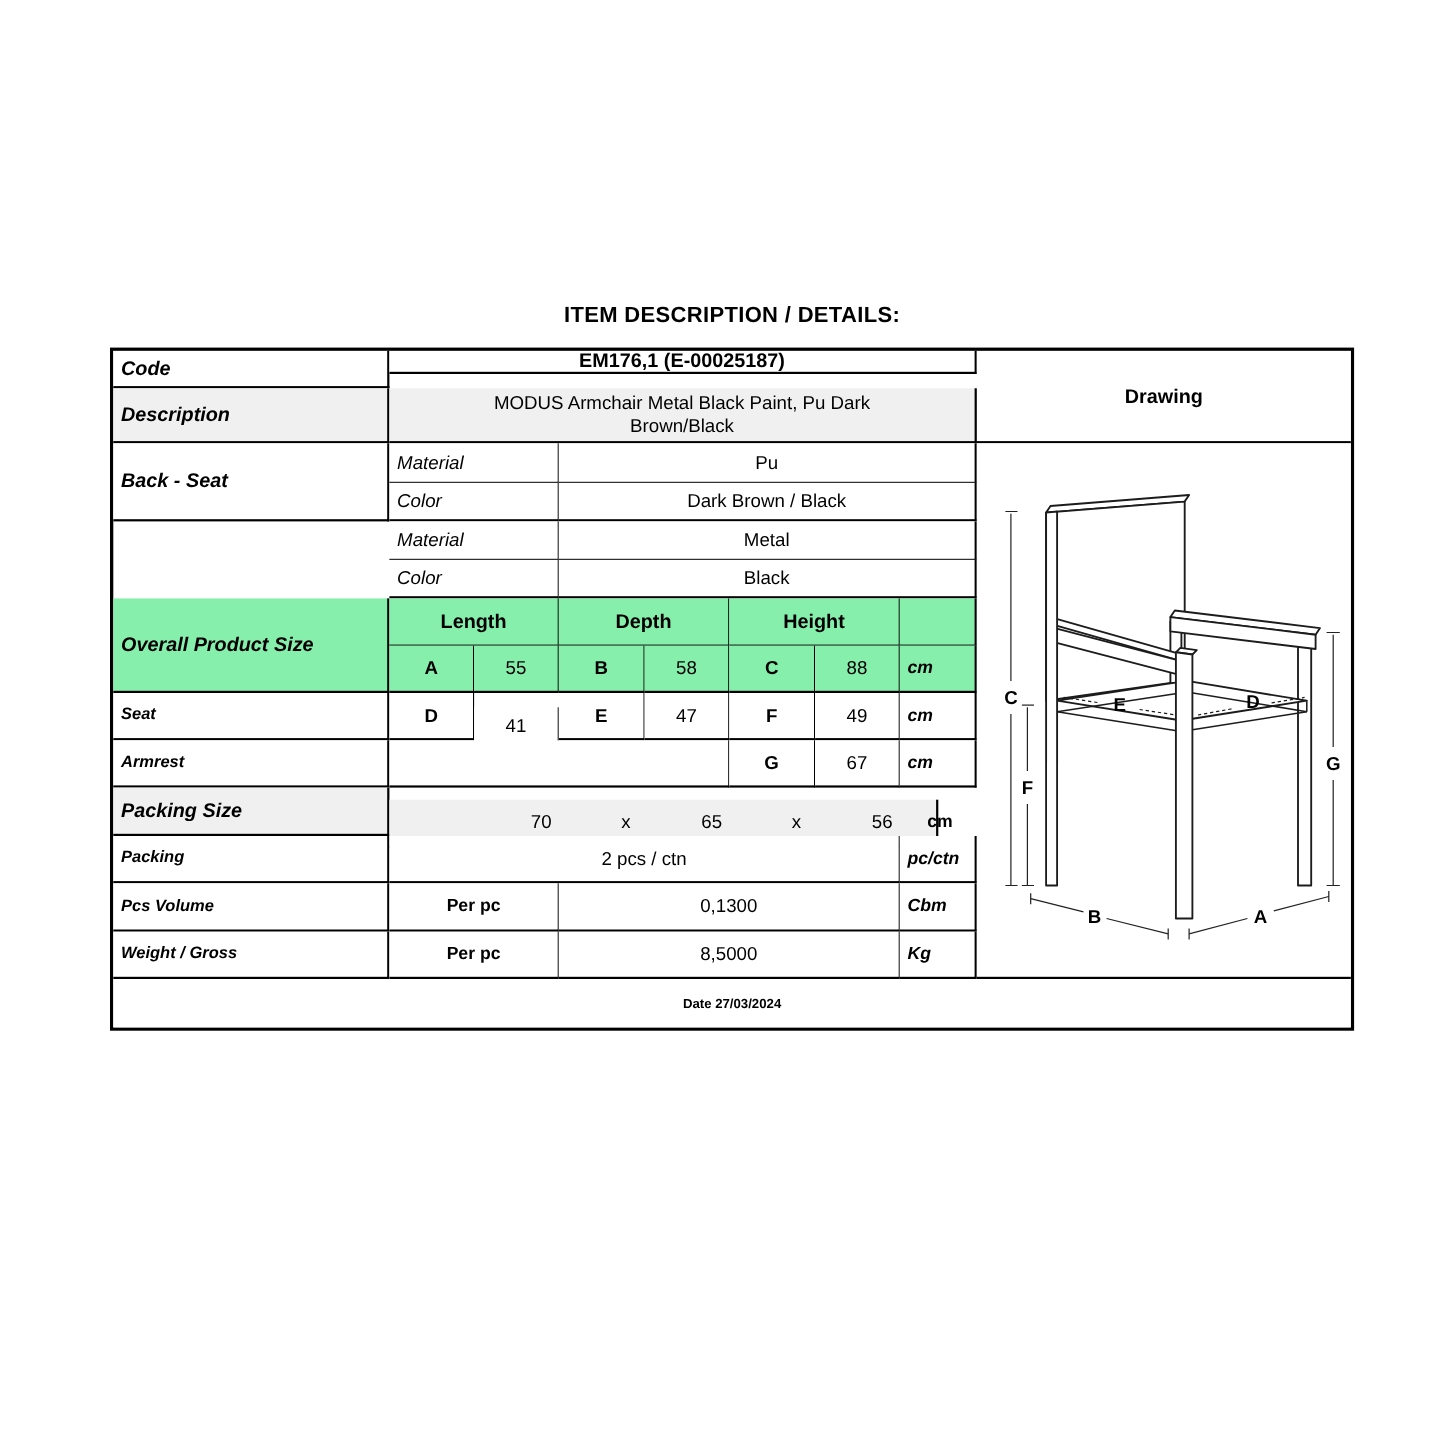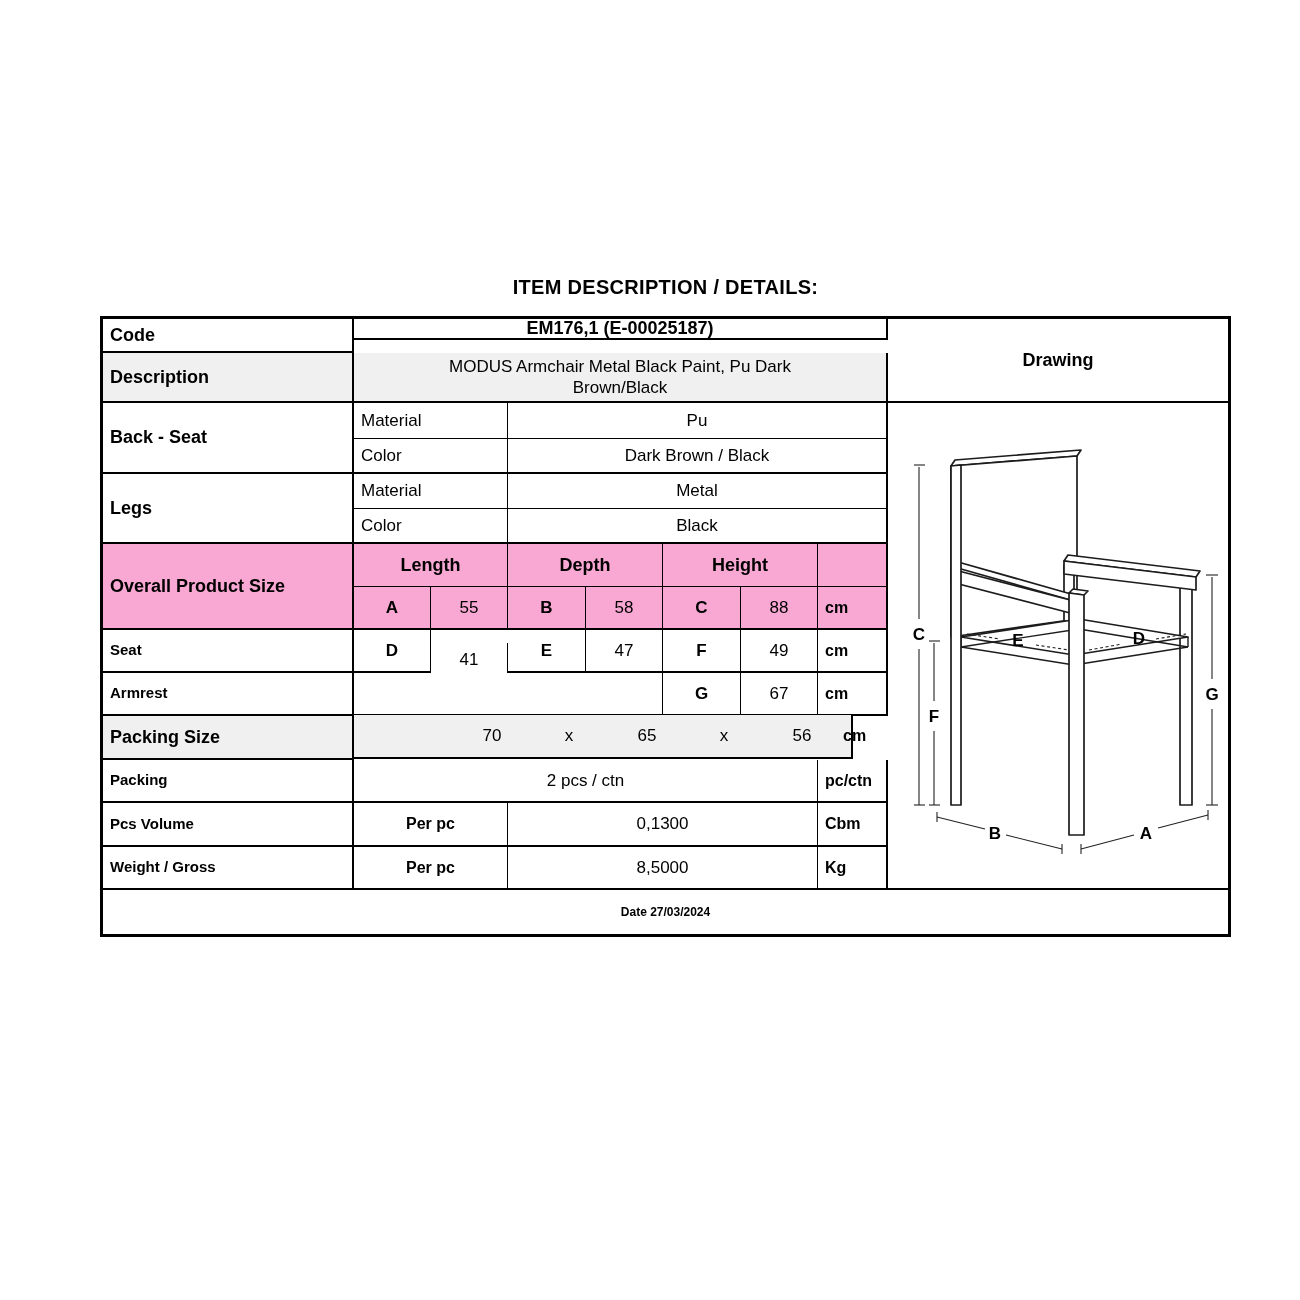--- a/index.html
+++ b/index.html
@@ -4,24 +4,24 @@
 <style>
   html,body{margin:0;padding:0;background:#fff;}
   body{font-family:"Liberation Sans", sans-serif;color:#000;}
   #page{position:relative;width:1300px;height:1300px;background:#fff;overflow:hidden;}
   #doc-title{position:absolute;left:100px;top:276px;width:1131px;text-align:center;
              font-size:20px;font-weight:700;letter-spacing:.3px;}
   #spec-table{position:absolute;left:100px;top:316px;width:1131px;height:621px;
               border:3px solid #000;box-sizing:border-box;background:#fff;}
   .cell{position:absolute;box-sizing:border-box;display:flex;align-items:center;background:#fff;line-height:1.25;}
   .cc{justify-content:center;text-align:center;}
-  .padl{padding-left:7px;}
+  .padl{padding-left:7px;font-style:italic;}
   .br1{border-right:1px solid #000000;} .br2{border-right:2px solid #000;}
   .bb1{border-bottom:1px solid #000;} .bb2{border-bottom:2px solid #000;}
-  .gray{background:#f0f0f0;} .yellow{background:#f9a8d4;}
+  .gray{background:#f0f0f0;} .yellow{background:#86efac;}
   .flg{font-weight:700;font-size:18px;}
   .fbv{font-weight:700;font-size:18px;}
   .fsm{font-weight:700;font-size:15px;}
   .fv{font-size:17px;}
   .fk{font-weight:700;font-size:17px;}
   .fu{font-weight:700;font-size:16px;}
   .fpc{font-weight:700;font-size:16px;}
   .fdate{font-weight:700;font-size:12px;}
   .wrapbox{max-width:440px;margin:0 auto;}
   .psv{position:absolute;top:0;height:100%;display:flex;align-items:center;transform:translateX(-50%);}
@@ -45,21 +45,20 @@
     <div class="cell br2 bb2 gray fv cc" style="left:251px;top:34px;width:534px;height:50px">
       <div class="wrapbox">MODUS Armchair Metal Black Paint, Pu Dark Brown/Black</div>
     </div>
 
     <div class="cell br2 bb2 flg padl" style="left:0;top:84px;width:251px;height:71px">Back - Seat</div>
     <div class="cell br1 bb1 fv padl" style="left:251px;top:84px;width:154px;height:36px">Material</div>
     <div class="cell br2 bb1 fv cc" style="left:405px;top:84px;width:380px;height:36px">Pu</div>
     <div class="cell br1 bb2 fv padl" style="left:251px;top:120px;width:154px;height:35px">Color</div>
     <div class="cell br2 bb2 fv cc" style="left:405px;top:120px;width:380px;height:35px">Dark Brown / Black</div>
 
-    <div class="cell br2 bb2 flg padl" style="left:0;top:155px;width:251px;height:70px">Legs</div>
     <div class="cell br1 bb1 fv padl" style="left:251px;top:155px;width:154px;height:35px">Material</div>
     <div class="cell br2 bb1 fv cc" style="left:405px;top:155px;width:380px;height:35px">Metal</div>
     <div class="cell br1 bb2 fv padl" style="left:251px;top:190px;width:154px;height:35px">Color</div>
     <div class="cell br2 bb2 fv cc" style="left:405px;top:190px;width:380px;height:35px">Black</div>
 
     <div class="cell br2 bb2 yellow flg padl" style="left:0;top:225px;width:251px;height:86px">Overall Product Size</div>
     <div class="cell br1 bb1 yellow flg cc" style="left:251px;top:225px;width:154px;height:43px">Length</div>
     <div class="cell br1 bb1 yellow flg cc" style="left:405px;top:225px;width:155px;height:43px">Depth</div>
     <div class="cell br1 bb1 yellow flg cc" style="left:560px;top:225px;width:155px;height:43px">Height</div>
     <div class="cell br2 bb1 yellow" style="left:715px;top:225px;width:70px;height:43px"></div>
@@ -80,21 +79,21 @@
     <div class="cell br1 bb2 fv cc" style="left:638px;top:311px;width:77px;height:43px">49</div>
     <div class="cell br2 bb2 fu padl" style="left:715px;top:311px;width:70px;height:43px">cm</div>
 
     <div class="cell br2 bb2 fsm padl" style="left:0;top:354px;width:251px;height:43px">Armrest</div>
     <div class="cell br1 bb2" style="left:251px;top:354px;width:309px;height:43px"></div>
     <div class="cell br1 bb2 fk cc" style="left:560px;top:354px;width:78px;height:43px">G</div>
     <div class="cell br1 bb2 fv cc" style="left:638px;top:354px;width:77px;height:43px">67</div>
     <div class="cell br2 bb2 fu padl" style="left:715px;top:354px;width:70px;height:43px">cm</div>
 
     <div class="cell br2 bb2 gray flg padl" style="left:0;top:397px;width:251px;height:44px">Packing Size</div>
-    <div class="cell br2 bb2 gray" style="left:251px;top:396px;width:499px;height:44px;position:absolute">
+    <div class="cell br2 bb2 gray" style="left:251px;top:408px;width:499px;height:44px;position:absolute">
       <span class="psv fv" style="left:138px">70</span>
       <span class="psv fv" style="left:215px">x</span>
       <span class="psv fv" style="left:293px">65</span>
       <span class="psv fv" style="left:370px">x</span>
       <span class="psv fv" style="left:448px">56</span>
       <span class="psu fu" style="left:489px">cm</span>
     </div>
 
     <div class="cell br2 bb2 fsm padl" style="left:0;top:441px;width:251px;height:43px">Packing</div>
     <div class="cell br1 bb2 fv cc" style="left:251px;top:441px;width:464px;height:43px">2 pcs / ctn</div>

